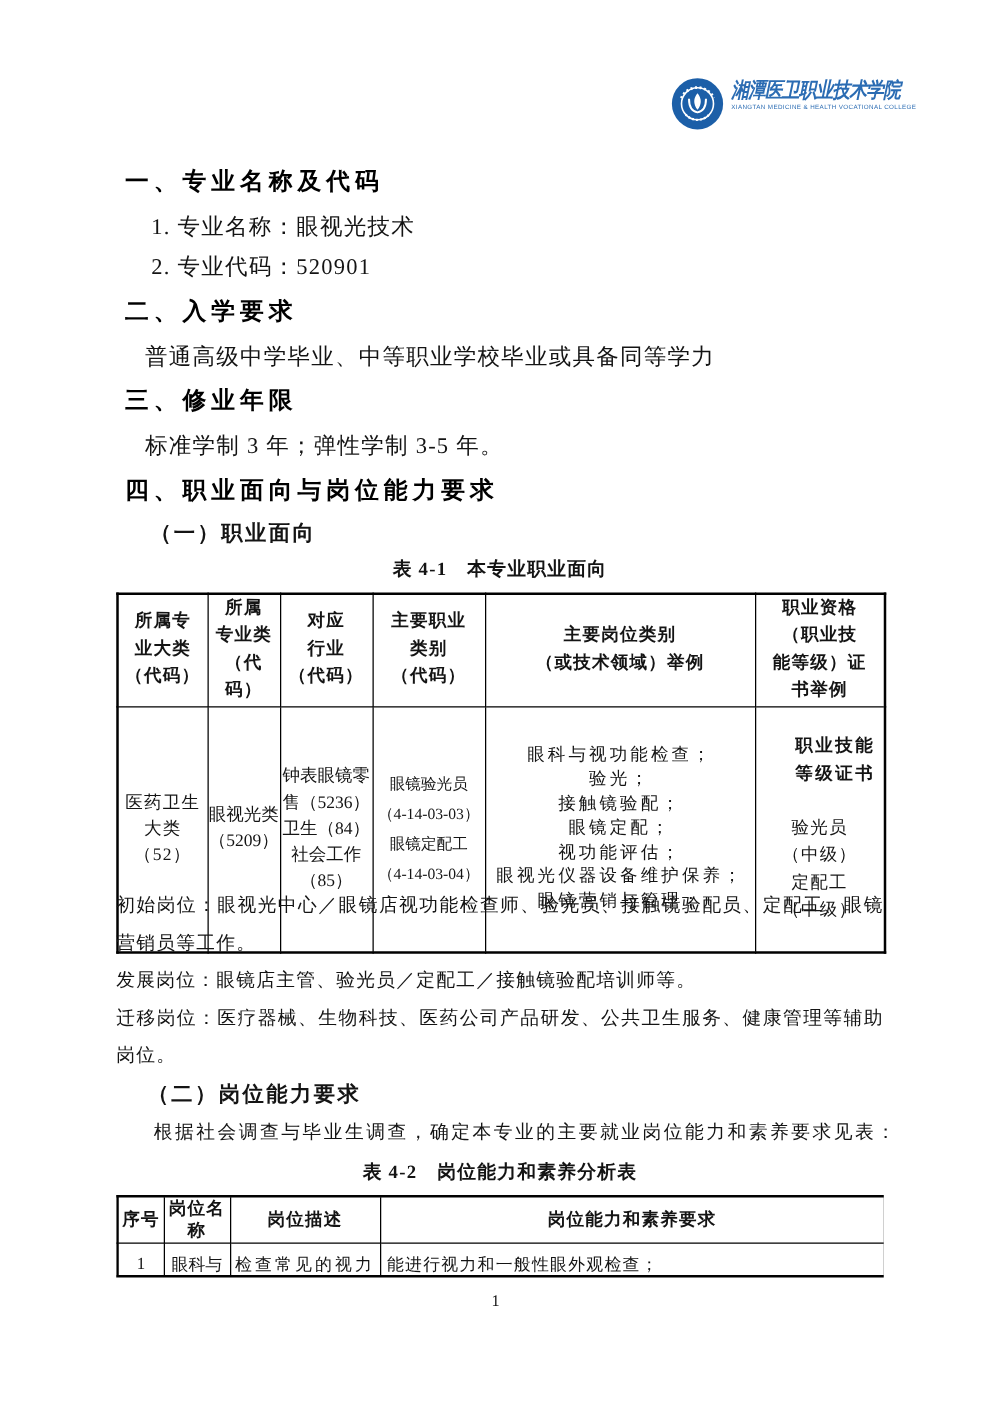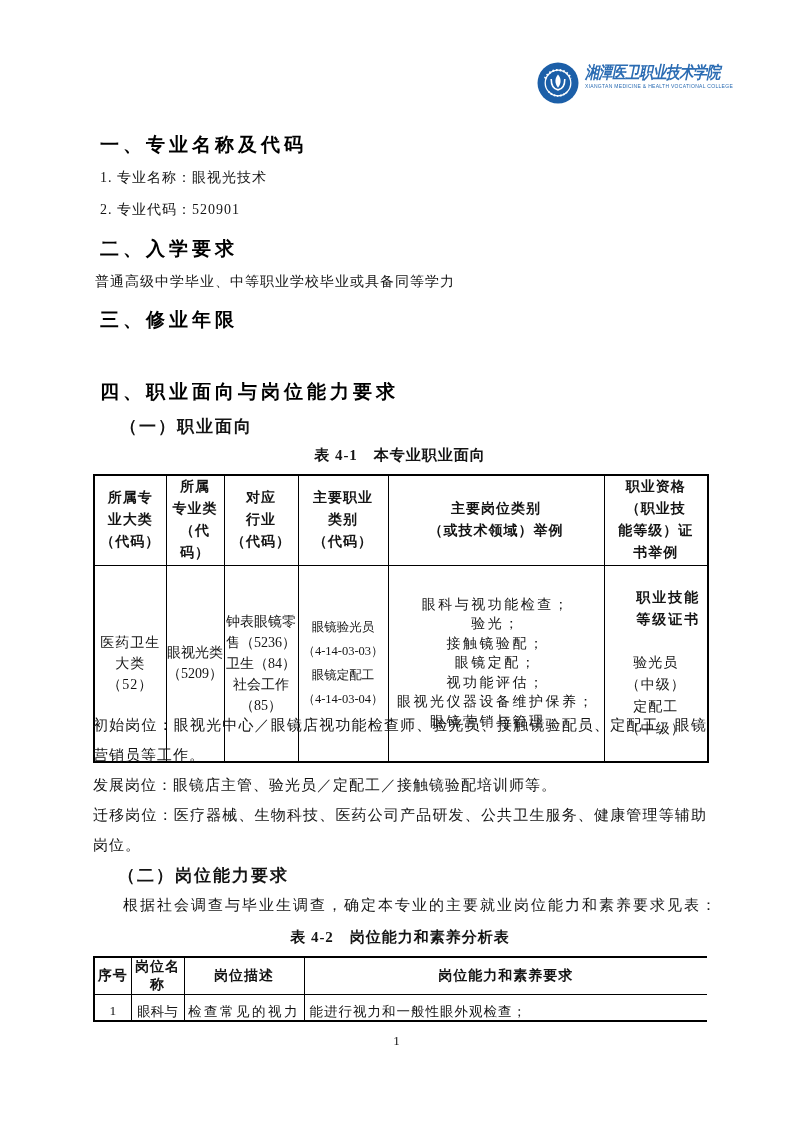--- a/index.html
+++ b/index.html
@@ -3,21 +3,21 @@
 <meta charset="utf-8">
 <style>
   html,body{margin:0;padding:0;background:#ffffff;}
   .page{position:relative;width:764px;height:1122px;background:#fff;overflow:hidden;
         font-family:"Liberation Serif","DejaVu Serif",serif;color:#141414;}
   .abs{position:absolute;}
   
   .h-sec{font-family:"Liberation Sans","DejaVu Sans",sans-serif;font-weight:bold;
          font-size:19px;letter-spacing:4px;color:#000;white-space:nowrap;}
   .sub-head{font-weight:bold;font-size:17px;letter-spacing:2px;white-space:nowrap;}
-  .body-line{font-size:14px;letter-spacing:1px;white-space:nowrap;}
+  .body-line{font-size:18px;letter-spacing:1px;white-space:nowrap;margin-left:21px;}
   .caption{font-weight:bold;font-size:15px;letter-spacing:1px;text-align:center;width:614px;}
   
   .logo{display:flex;align-items:flex-start;gap:6px;}
   .logo-cn{display:block;font-style:italic;font-weight:bold;font-size:14px;
            letter-spacing:-0.5px;color:#2b6cb3;transform:scaleY(1.2);transform-origin:top left;
            white-space:nowrap;}
   .logo-en{display:block;font-family:"Liberation Sans",sans-serif;font-size:5px;
            letter-spacing:0.3px;color:#2b6cb3;margin-top:3px;white-space:nowrap;}
   
   .t1{border-collapse:collapse;table-layout:fixed;width:614px;border:2px solid #000;}
@@ -65,20 +65,21 @@
   </div>
 
   <div class="abs h-sec" style="top:132px;left:100px;">一、专业名称及代码</div>
   <div class="abs body-line" style="top:169px;left:100px;">1. 专业名称：眼视光技术</div>
   <div class="abs body-line" style="top:201px;left:100px;">2. 专业代码：520901</div>
 
   <div class="abs body-line" style="top:273px;left:95px;">普通高级中学毕业、中等职业学校毕业或具备同等学力</div>
   <div class="abs h-sec" style="top:236px;left:100px;">二、入学要求</div>
 
   <div class="abs h-sec" style="top:307px;left:100px;">三、修业年限</div>
+  <div class="abs body-line" style="top:344px;left:95px;">标准学制 3 年；弹性学制 3-5 年。</div>
 
   <div class="abs h-sec" style="top:379px;left:100px;">四、职业面向与岗位能力要求</div>
   <div class="abs sub-head" style="top:415px;left:120px;">（一）职业面向</div>
 
   <div class="abs caption" style="top:446px;left:93px;">表 4-1　本专业职业面向</div>
   <table class="t1 abs" style="top:474px;left:93px;border-radius:26px;">
     <colgroup>
       <col style="width:72px">
         <col style="width:58px">
         <col style="width:74px">

